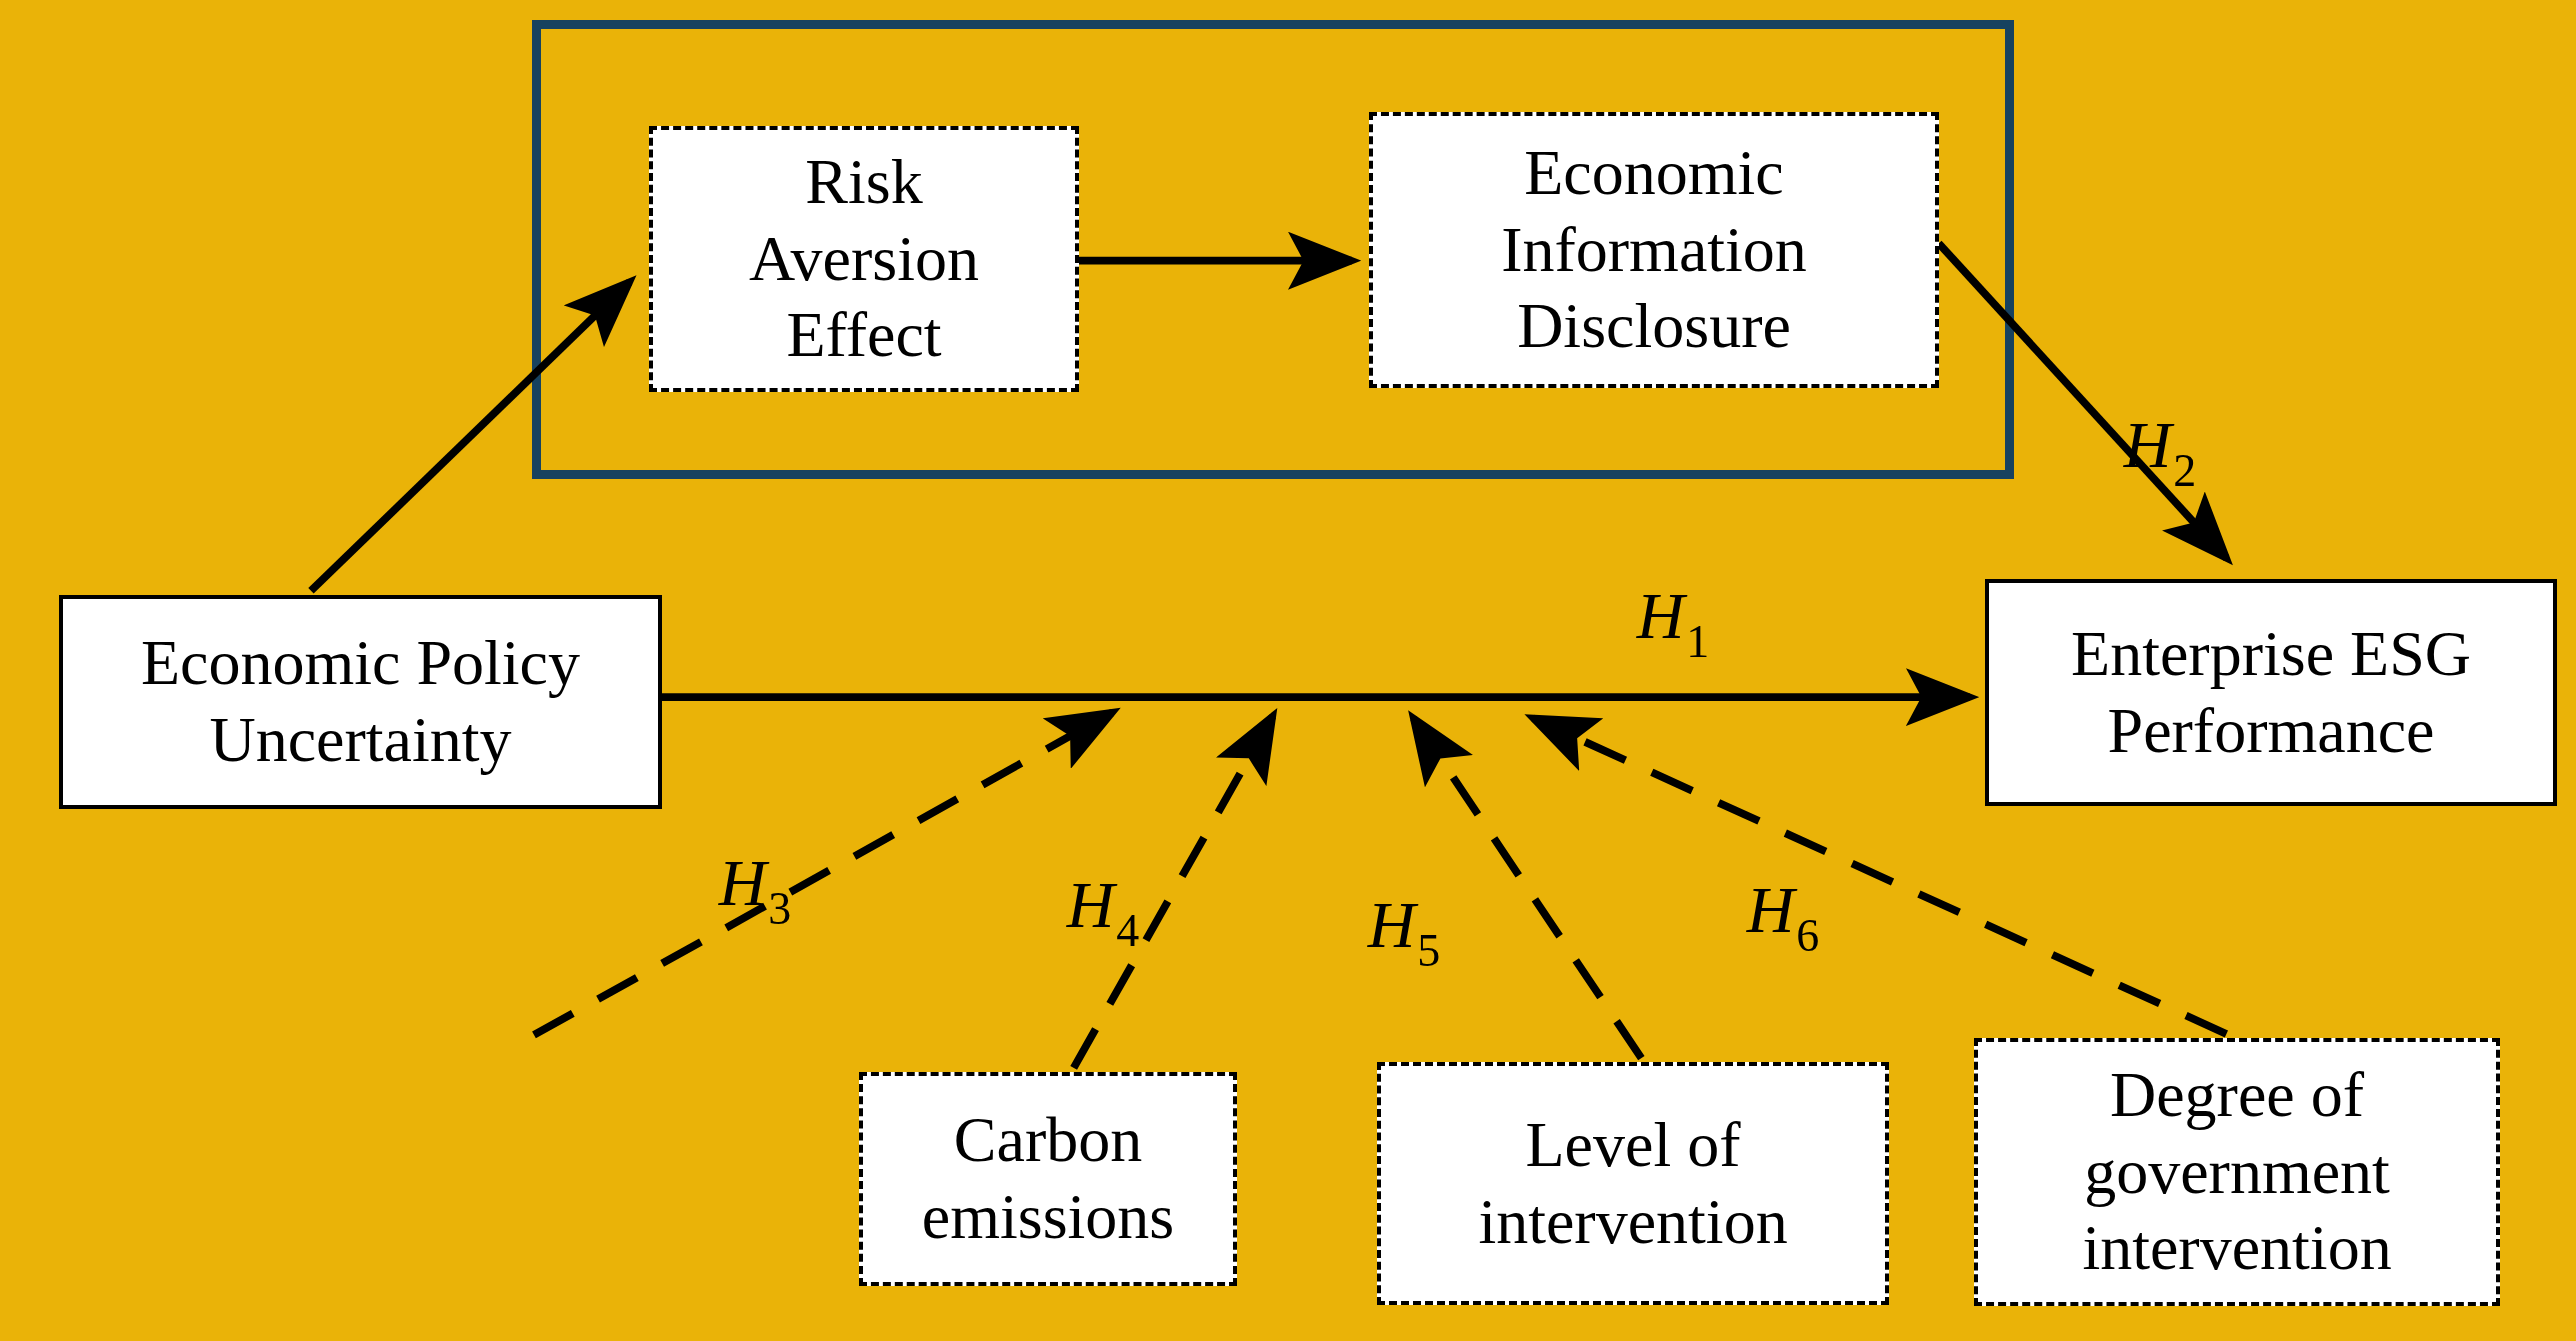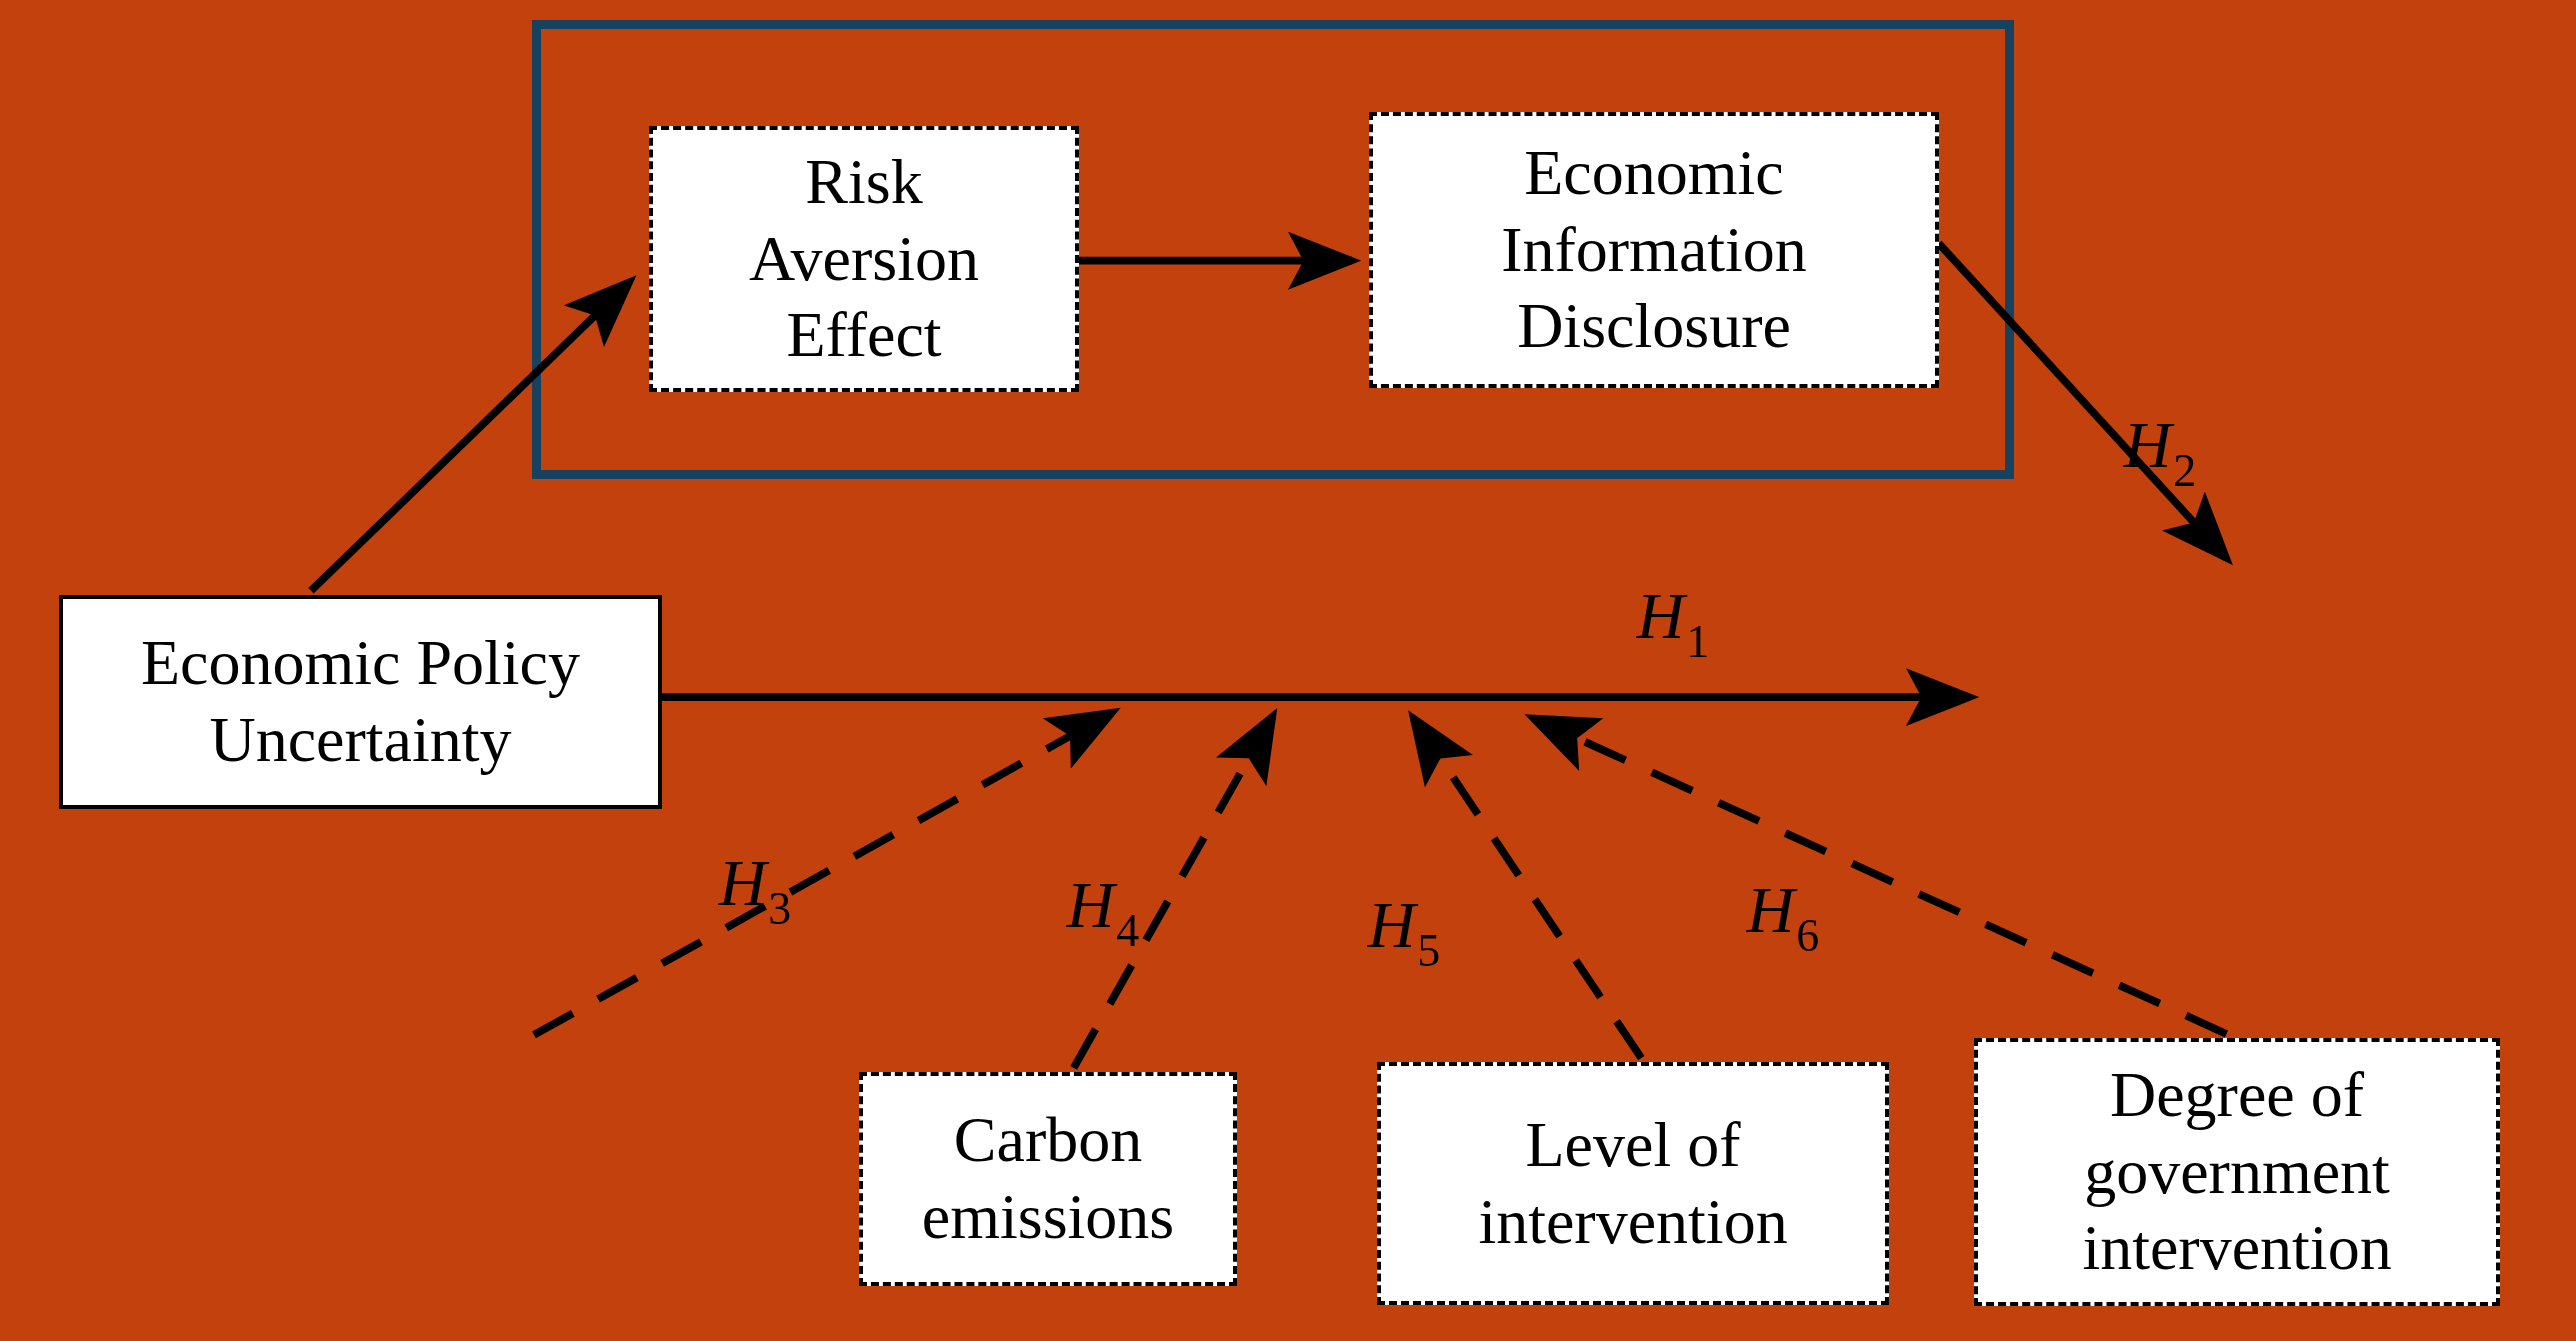--- a/index.html
+++ b/index.html
@@ -39,21 +39,21 @@
   #hlabel-h1{left:1673px;top:623px;}
   #hlabel-h2{left:2160px;top:452px;}
   #hlabel-h3{left:755px; top:890px;}
   #hlabel-h4{left:1103px;top:912px;}
   #hlabel-h5{left:1404px;top:932px;}
   #hlabel-h6{left:1783px;top:917px;text-align:right;}
 </style>
 </head>
 <body>
 
-<div class="canvas" style="background: #c2410c;">
+<div class="canvas" style="background: #eab308;">
 
   <div class="frame" id="frame-mediation" style="border-color: rgb(23, 66, 95);"></div>
 
   <svg class="arrow-layer" width="2576" height="1341" viewBox="0 0 2668 1389">
     <defs>
       <marker id="ah" markerUnits="userSpaceOnUse" markerWidth="76" markerHeight="60" refX="66" refY="30" orient="auto">
         <path d="M0,0 L76,30 L0,60 L16,30 Z" fill="#000"></path>
       </marker>
     </defs>
     <line x1="322" y1="612" x2="652" y2="292" stroke="#000" stroke-width="8" marker-end="url(#ah)"></line>
@@ -76,20 +76,24 @@
     <span>Economic</span>
     <span>Information</span>
     <span>Disclosure</span>
   </div>
 
   <div class="node solid" id="node-epu">
     <span>Economic Policy</span>
     <span>Uncertainty</span>
   </div>
 
+  <div class="node solid" id="node-esg">
+    <span>Enterprise ESG</span>
+    <span>Performance</span>
+  </div>
 
 
   <div class="node dashed" id="node-carbon">
     <span>Carbon</span>
     <span>emissions</span>
   </div>
 
   <div class="node dashed" id="node-market">
     <span>Level of</span>
     <span>intervention</span>

